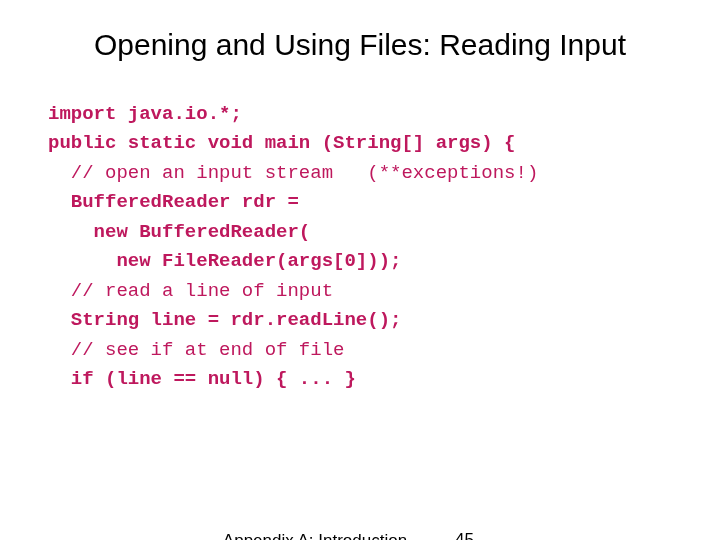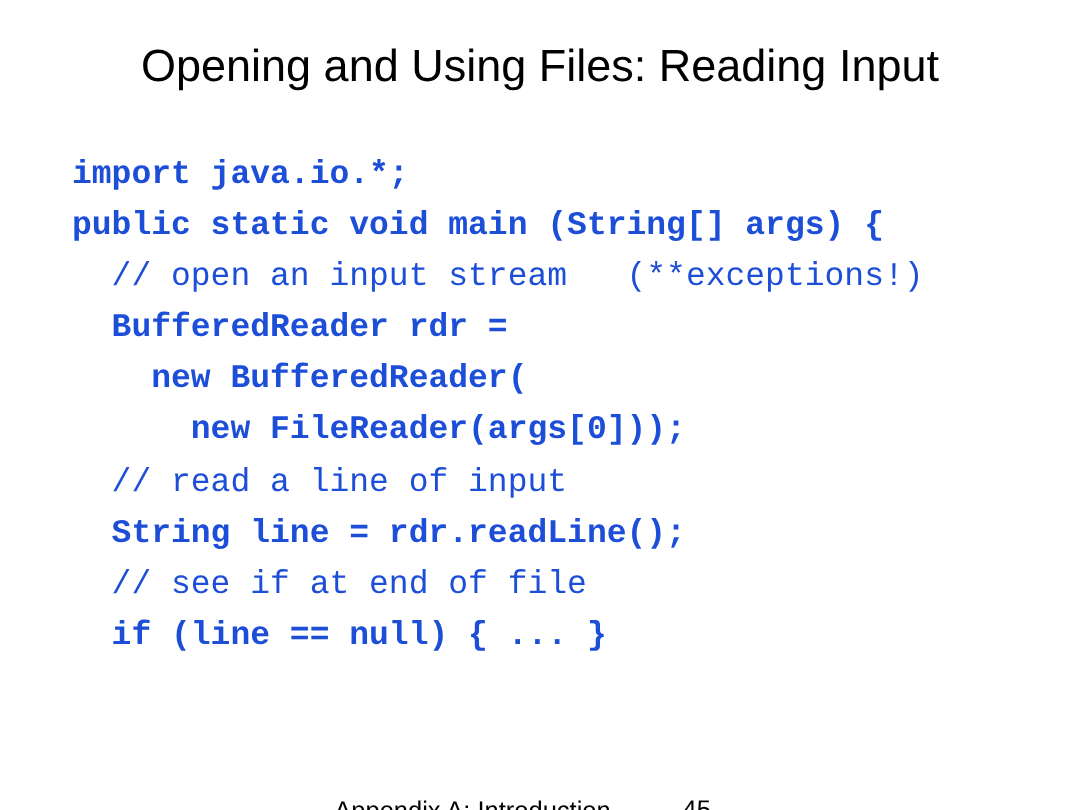--- a/index.html
+++ b/index.html
@@ -20,24 +20,24 @@
   }
   .title {
     font-size: 30px;
     text-align: center;
     color: #000;
     margin: 0 0 38px 0;
     font-weight: normal;
   }
   .code {
     font-family: "Courier New", Courier, monospace;
-    font-size: 22px;
+    font-size: 19px;
     line-height: 1.55;
     white-space: pre;
-    color: #1d4ed8;
+    color: #be185d;
   }
   .b { font-weight: bold; }
   .footer {
     position: absolute;
     bottom: 10px;
     left: 0;
     width: 720px;
     font-size: 17px;
     color: #000;
   }

